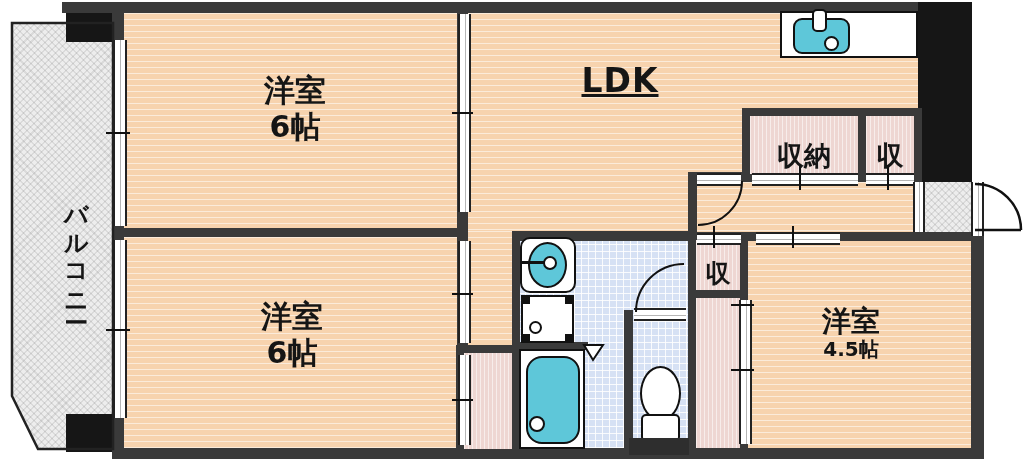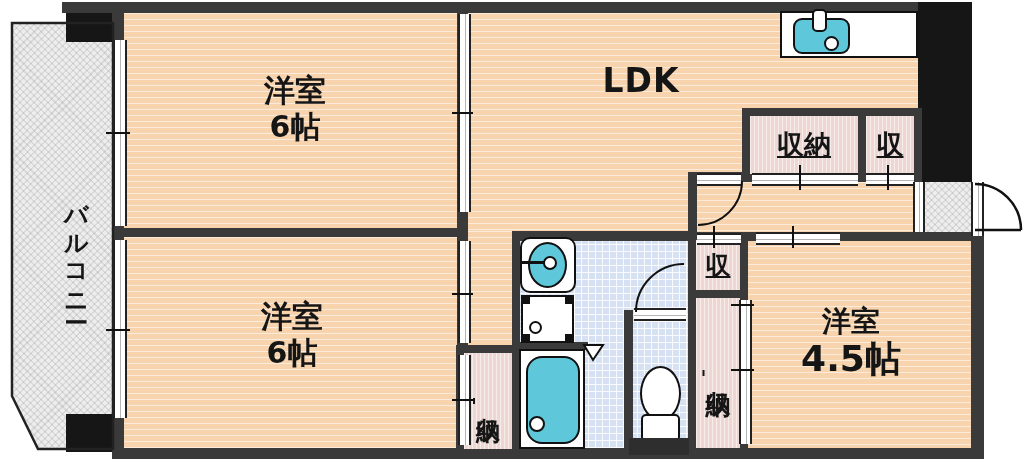--- a/index.html
+++ b/index.html
@@ -4,21 +4,21 @@
 <style>
   html,body{margin:0;padding:0;background:#fff;}
   #plan{position:relative;width:1024px;height:461px;background:#fff;overflow:hidden;
         font-family:"DejaVu Sans","Liberation Sans",sans-serif;color:#151515;}
   .wall{position:absolute;background:var(--wall,#3a3a3a);}
   .blk{position:absolute;background:#161616;}
   .orange{position:absolute;background-color:var(--room-fill,#f7d3ae);
     background-image:repeating-linear-gradient(180deg,rgba(255,255,255,.55) 0 1.5px,transparent 1.5px 6px);}
   .cell{position:absolute;background-color:var(--closet-fill,#eed6d2);
     background-image:repeating-linear-gradient(90deg,rgba(255,255,255,.55) 0 1px,transparent 1px 4px);
-    display:flex;align-items:center;justify-content:center;text-decoration:underline;}
+    display:flex;align-items:flex-end;justify-content:center;}
   .tile{position:absolute;background-color:var(--tile-fill,#d6e1f4);
     background-image:repeating-linear-gradient(0deg,rgba(255,255,255,.85) 0 1px,transparent 1px 7px),
                      repeating-linear-gradient(90deg,rgba(255,255,255,.85) 0 1px,transparent 1px 7px);}
   .hatch{position:absolute;background-color:var(--balcony-fill,#ededed);
     background-image:repeating-linear-gradient(45deg,rgba(0,0,0,.08) 0 1.5px,transparent 1.5px 5px),
                      repeating-linear-gradient(-45deg,rgba(0,0,0,.08) 0 1.5px,transparent 1.5px 5px);}
   .wd{position:absolute;background:#fff;}
   .wd-v{border-left:2px solid #222;border-right:2px solid #222;}
   .wd-h{border-top:2px solid #222;border-bottom:2px solid #222;}
   .wd-v::after{content:"";position:absolute;left:50%;top:0;width:1px;height:100%;background:#b5b5b5;}
@@ -124,26 +124,26 @@
   <div class="blk" style="left:629px;top:438px;width:60px;height:17px;background:#2e2e2e;"></div>
 
   <div class="lbl" style="left:195px;top:72px;width:200px;">
     <div style="font-size:31px;">洋室</div>
     <div style="font-size:30px;">6帖</div>
   </div>
   <div class="lbl" style="left:192px;top:298px;width:200px;">
     <div style="font-size:31px;">洋室</div>
     <div style="font-size:30px;">6帖</div>
   </div>
-  <div class="lbl" style="left:541px;top:62px;width:200px;">
+  <div class="lbl" style="left:520px;top:62px;width:200px;text-decoration:underline;">
     <div style="font-size:33px;letter-spacing:1px;">LDK</div>
   </div>
   <div class="lbl" style="left:751px;top:304px;width:200px;">
     <div style="font-size:29px;">洋室</div>
-    <div style="font-size:36px;">4.5帖</div>
+    <div style="font-size:20px;">4.5帖</div>
   </div>
   <div class="lbl vtext" style="left:58px;top:138px;width:36px;height:225px;font-size:24px;display:flex;align-items:center;justify-content:center;">バルコニー</div>
 
   <svg class="overlay" width="1024" height="461" viewBox="0 0 1024 461">
     <path d="M12 23 H113 V449 H38 L12 396 Z" fill="none" stroke="#222" stroke-width="2.5"></path>
     <path d="M742 181 A44 44 0 0 1 698 225" fill="none" stroke="#111" stroke-width="2"></path>
     <path d="M636 312 A48 48 0 0 1 684 264" fill="none" stroke="#111" stroke-width="2"></path>
     <g>
       <path d="M975 184 A46 46 0 0 1 1021 230" fill="none" stroke="#111" stroke-width="2.5"></path>
       <line x1="975" y1="230" x2="1021" y2="230" stroke="#111" stroke-width="2.5"></line>

